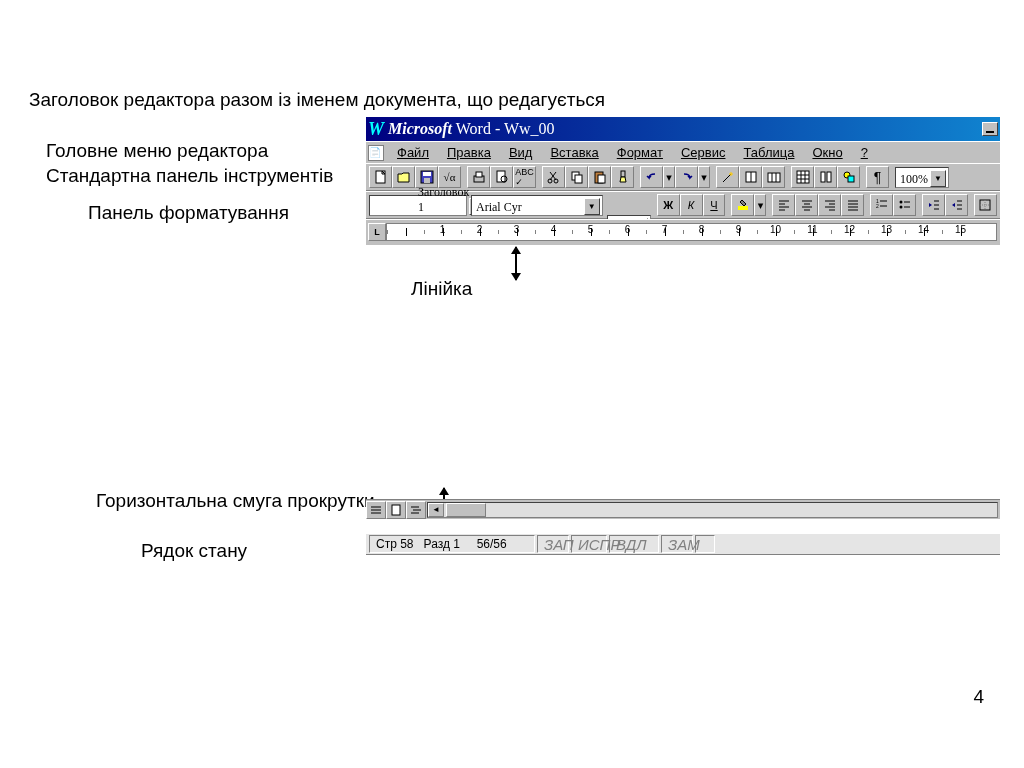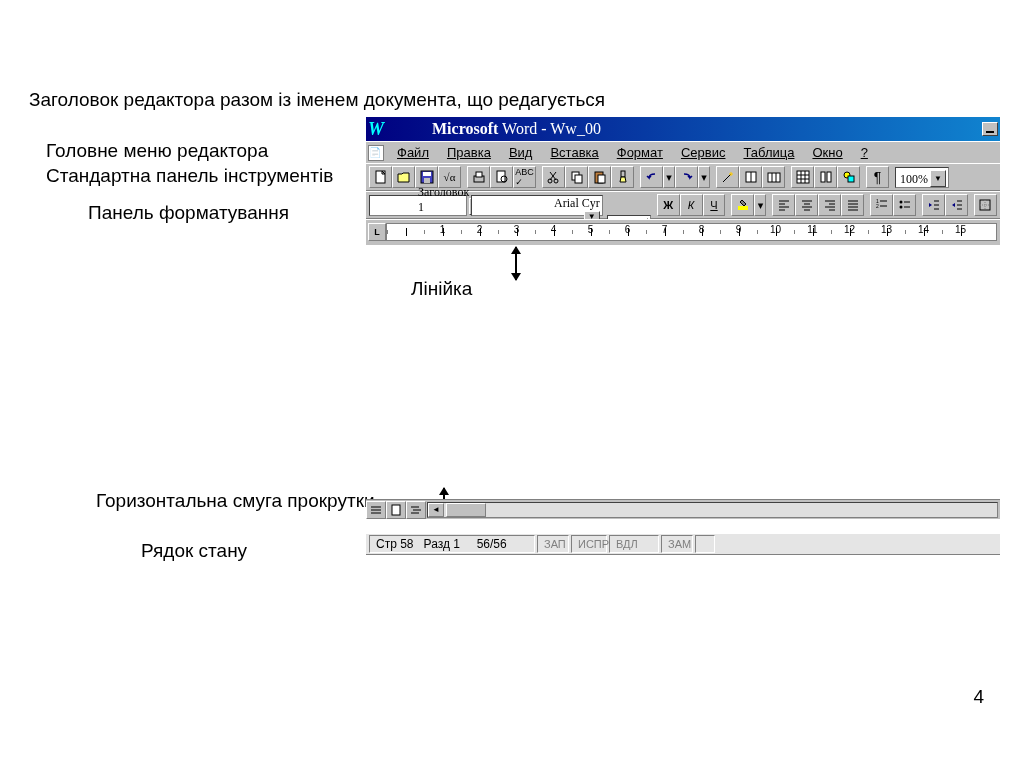--- a/index.html
+++ b/index.html
@@ -3,21 +3,21 @@
 <meta charset="utf-8">
 <style>
 * { box-sizing: border-box; margin: 0; padding: 0; }
 body { width: 1024px; height: 768px; background: #fff; font-family: Arial, sans-serif; position: relative; overflow: hidden; }
 
 .label { position: absolute; font-size: 19px; color: #000; font-family: Arial, sans-serif; }
 
 .titlebar { position: absolute; left: 366px; top: 117px; width: 634px; height: 24px; background: linear-gradient(90deg, #000080 0%, #1084d0 100%); display: flex; align-items: center; padding: 0 2px; }
 .titlebar .w { color: #00ffff; font-style: italic; font-weight: bold; font-family: 'Times New Roman', serif; font-size: 18px; margin-right: 4px; }
 .titlebar .t { color: #fff; font-family: 'Times New Roman', serif; font-size: 16px; }
-.titlebar .bold-i { font-weight: bold; margin-left: 44px; }
+.titlebar .bold-i { font-style: italic; font-weight: bold; }
 .titlebar .min { margin-left: auto; width: 16px; height: 14px; background: #c0c0c0; border: 1px solid #fff; border-right-color: #404040; border-bottom-color: #404040; position: relative; }
 .titlebar .min::after { content: ''; position: absolute; bottom: 2px; left: 3px; width: 8px; height: 2px; background: #000; }
 
 .menubar { position: absolute; left: 366px; top: 141px; width: 634px; height: 22px; background: #c0c0c0; border-top: 1px solid #fff; display: flex; align-items: center; padding: 0 2px; font-size: 13px; font-family: Arial, sans-serif; }
 .menubar .ico { width: 16px; height: 16px; background: #fff; border: 1px solid #808080; margin-right: 4px; display: flex; align-items: center; justify-content: center; font-size: 10px; }
 .menubar span.item { padding: 2px 9px; cursor: default; }
 .menubar span.item u { text-decoration: underline; }
 
 .toolbar { position: absolute; left: 366px; width: 634px; height: 28px; background: #c0c0c0; border-top: 1px solid #fff; border-bottom: 1px solid #808080; display: flex; align-items: center; padding: 0 3px; gap: 0; }
 .toolbar.std { top: 163px; }
@@ -41,21 +41,21 @@
 .arrow-v::after { bottom: -1px; border-top: 8px solid #000; }
 
 .viewbar { position: absolute; left: 366px; top: 499px; width: 634px; height: 20px; background: #c0c0c0; border-top: 1px solid #808080; display: flex; align-items: center; }
 .viewbar .vb { width: 20px; height: 18px; background: #c0c0c0; border: 1px solid #fff; border-right-color: #808080; border-bottom-color: #808080; display: flex; align-items: center; justify-content: center; font-size: 10px; }
 .viewbar .track { flex: 1; height: 16px; background: #dfdfdf; border: 1px solid #808080; border-top-color: #404040; border-left-color: #404040; margin-left: 1px; margin-right: 2px; position: relative; }
 .viewbar .track .sc-l { position: absolute; left: 0; top: 0; width: 16px; height: 14px; background: #c0c0c0; border: 1px solid #fff; border-right-color: #808080; border-bottom-color: #808080; font-size: 8px; display: flex; align-items: center; justify-content: center; }
 .viewbar .track .thumb { position: absolute; left: 18px; top: 0; width: 40px; height: 14px; background: #c0c0c0; border: 1px solid #fff; border-right-color: #808080; border-bottom-color: #808080; }
 
 .statusbar { position: absolute; left: 366px; top: 533px; width: 634px; height: 22px; background: #e5e5e5; border-top: 1px solid #fff; border-bottom: 1px solid #808080; display: flex; align-items: center; font-size: 12px; font-family: Arial, sans-serif; padding: 0 3px; }
 .statusbar .cell { height: 18px; border: 1px solid #808080; border-right-color: #fff; border-bottom-color: #fff; padding: 1px 6px; margin-right: 2px; display: flex; align-items: center; }
-.statusbar .cell.dim { color: #808080; font-size: 11px; }
+.statusbar .cell.dim { color: #808080; font-size: 15px; font-style: italic; }
 
 .pagenum { position: absolute; right: 40px; bottom: 60px; font-size: 19px; }
 
 svg { pointer-events: none; }
 </style>
 </head>
 <body>
 
 <div class="label" style="left:29px; top:89px;">Заголовок редактора разом із іменем документа, що редагується</div>
 <div class="label" style="left:46px; top:140px;">Головне меню редактора</div>
@@ -213,21 +213,21 @@
       <div class="dd">▼</div>
     </div>
 </div>
 
 <div class="toolbar fmt">
   <div class="tb-combo" style="width:98px;padding-left:48px;">
       <span>Заголовок 1</span>
       <div class="dd">▼</div>
     </div>
   <div class="tb-sep" style="width:4px"></div>
-  <div class="tb-combo" style="width:132px;flex-direction:column;">
+  <div class="tb-combo" style="width:132px;">
       <span>Arial Cyr</span>
       <div class="dd">▼</div>
     </div>
   <div class="tb-sep" style="width:4px"></div>
   <div class="tb-combo" style="width:44px;margin-top:40px;">
       <span>18</span>
       <div class="dd">▼</div>
     </div>
   <div class="tb-sep"></div>
   <div class="tb-btn">

